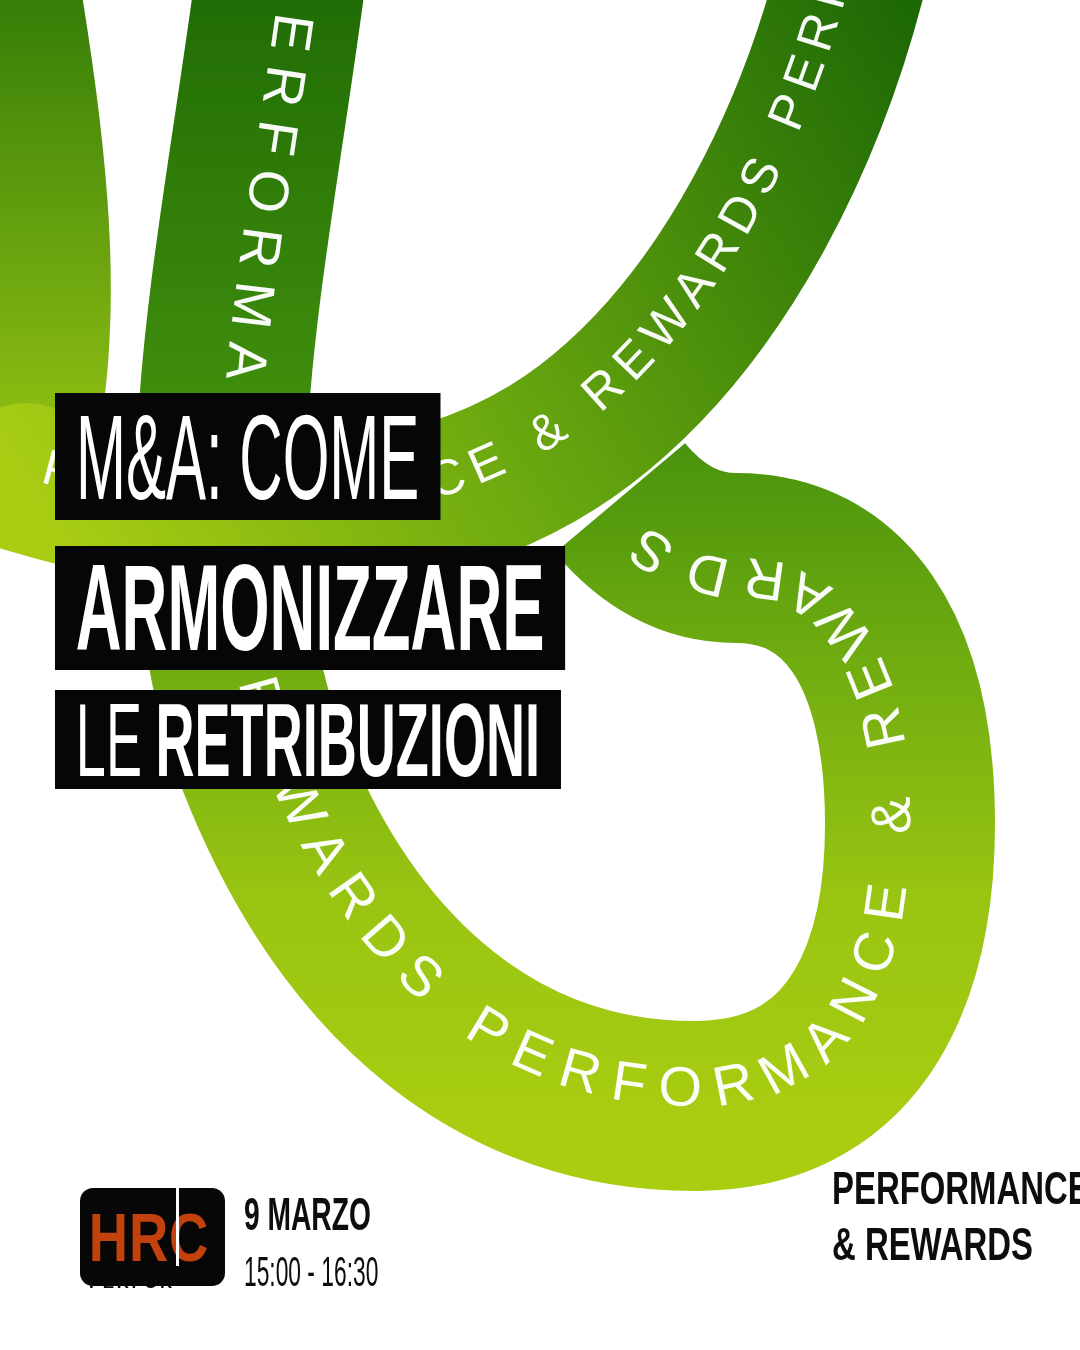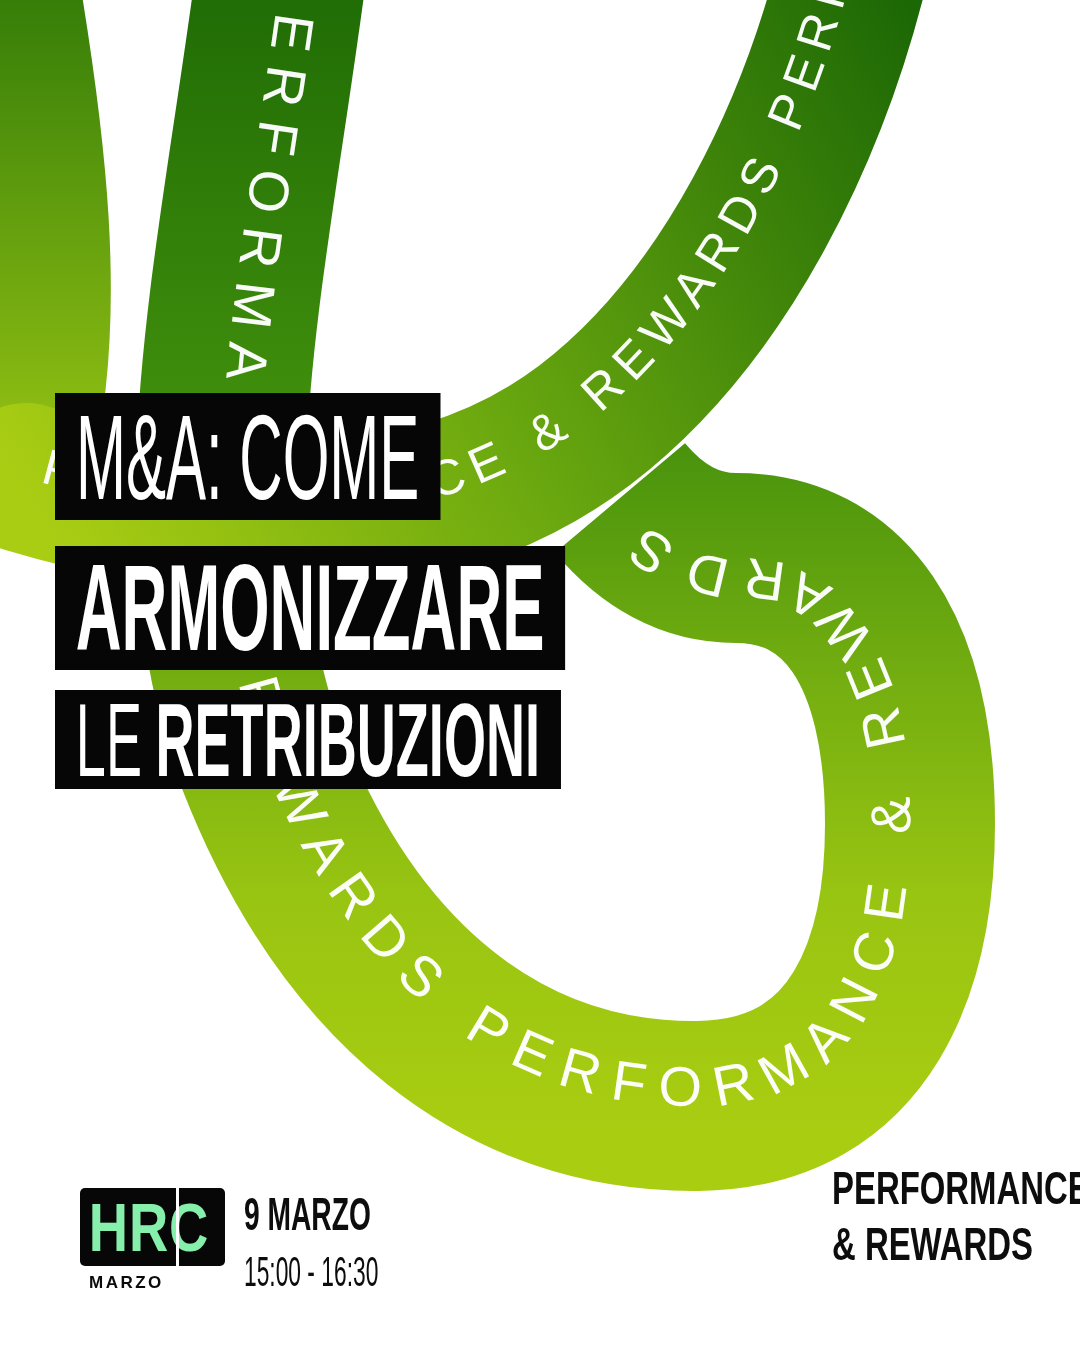--- a/index.html
+++ b/index.html
@@ -28,24 +28,24 @@
     white-space:nowrap;
     transform-origin:0 50%;
     line-height:1;
   }
   .tbox1{top:393px;height:127px;font-size:120px;font-weight:400;padding:0 42px;transform:scaleX(.50);}
   .tbox2{top:546px;height:124px;font-size:122px;font-weight:700;padding:0 40px;transform:scaleX(.52);}
   .tbox3{top:690px;height:99px;font-size:104px;font-weight:700;padding:0 40px;transform:scaleX(.52);}
   .tbox3 .light{font-weight:400;margin-right:26px;}
   
   .hrc-box{
-    position:absolute;left:80px;top:1188px;width:145px;height:78px;
-    background:#070707;border-radius:5px;
+    position:absolute;left:80px;top:1188px;width:145px;height:98px;
+    background:#070707;border-radius:13px;
     display:flex;align-items:center;
-    color:#86efac;
+    color:#c2410c;
   }
   .hrc-text{
     font-size:68px;font-weight:700;letter-spacing:1px;
     transform:scaleX(.80);transform-origin:0 50%;
     padding-left:11px;line-height:1;
   }
   .hrc-divider{position:absolute;left:96px;top:0;width:3px;height:78px;background:#ffffff;}
   .hrc-sub{
     position:absolute;left:89px;top:1274px;
     font-size:17px;font-weight:700;letter-spacing:2.5px;color:#0a0a0a;line-height:1;
@@ -128,21 +128,21 @@
   </div>
   <div class="tbox tbox3">
     <span class="light">LE</span>
     <span>RETRIBUZIONI</span>
   </div>
 
   <div class="hrc-box">
     <span class="hrc-text">HRC</span>
     <span class="hrc-divider"></span>
   </div>
-  <div class="hrc-sub">MARZO</div>
+  <div class="hrc-sub">PERFOR</div>
 
   <div class="datetime">
     <div class="date-line">9 MARZO</div>
     <div class="time-line">15:00 - 16:30</div>
   </div>
 
   <div class="brand">
     <div class="brand-line">PERFORMANCE</div>
     <div class="brand-line">&amp; REWARDS</div>
   </div>

